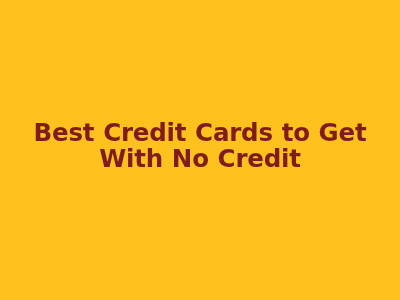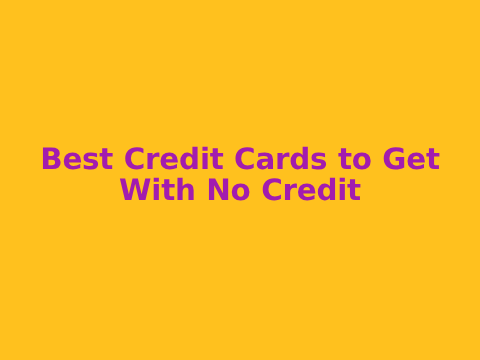--- a/index.html
+++ b/index.html
@@ -43,17 +43,17 @@
     white-space: normal;
   }
 </style>
 </head>
 <body>
 
 <div id="card" style="background-color: rgb(255, 193, 30);">
 
   <div id="title-block">
 
-    <h1 id="page-title" style="color: #a21caf; text-align: center;">Best Credit Cards to Get With No Credit</h1>
+    <h1 id="page-title" style="color: #7f1d1d; text-align: center;">Best Credit Cards to Get With No Credit</h1>
 
   </div>
 
 </div>
 
 </body></html>

